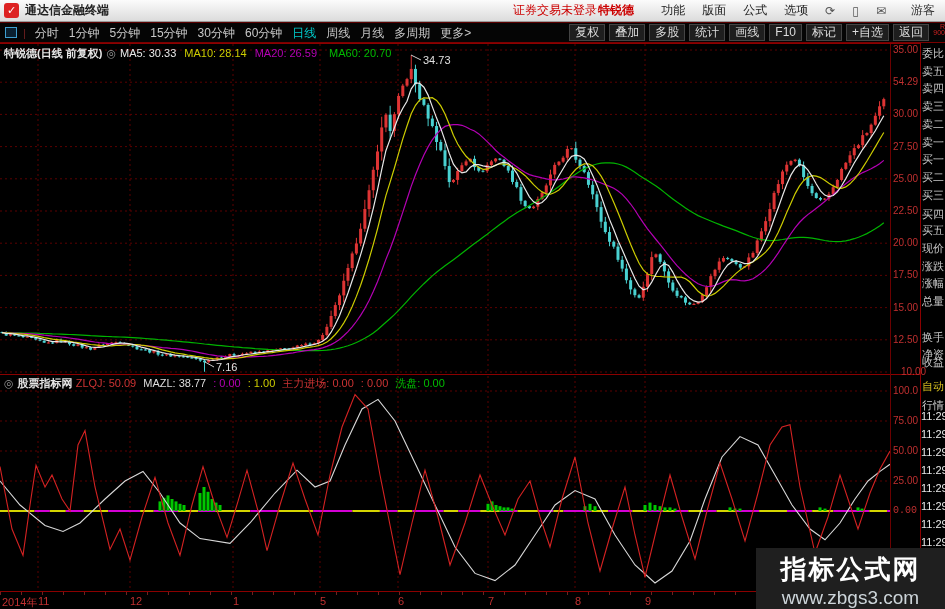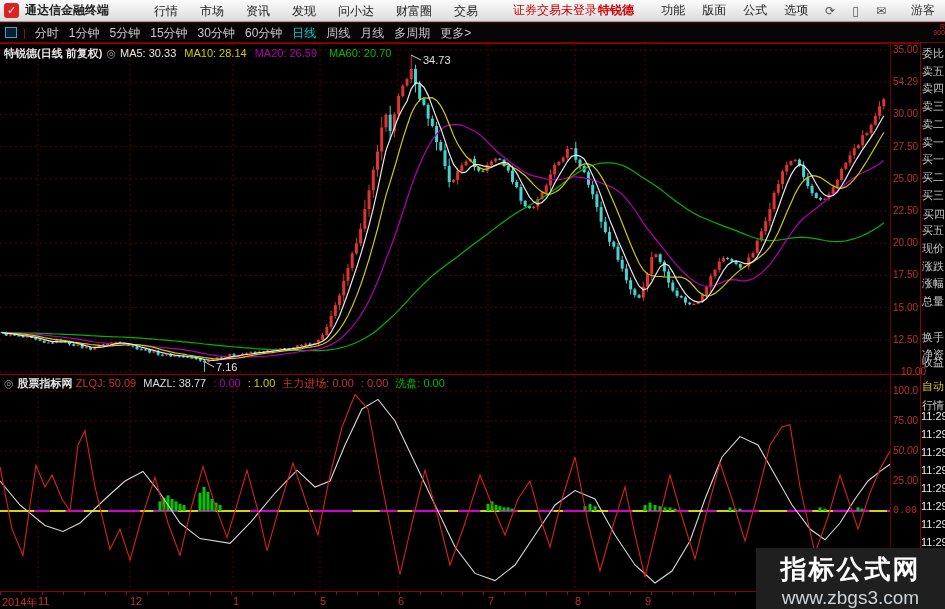--- a/index.html
+++ b/index.html
@@ -48,57 +48,67 @@
   #date-axis{position:absolute;left:0;top:591px;width:921px;height:17px;background:#000;
     border-top:1px solid #8b0000;box-sizing:border-box;}
   #date-ticks{position:absolute;left:0;top:0;width:921px;height:3px;
     background:repeating-linear-gradient(to right,#702020 0,#702020 1px,transparent 1px,transparent 21px);}
   #year-label{position:absolute;left:2px;top:3px;font-size:11px;color:#c03030;}
   .month-label{position:absolute;top:3px;font-size:11px;color:#c03030;}
   
   #vline1{position:absolute;left:890px;top:44px;width:1px;height:564px;background:#6b0000;}
   #vline2{position:absolute;left:920px;top:43px;width:1px;height:566px;background:#8b0000;}
   #quote-strip{position:absolute;left:921px;top:43px;width:24px;height:566px;background:#000;overflow:hidden;}
-  .q-row{position:absolute;left:1px;width:24px;font-size:11px;color:#c8c8c8;white-space:nowrap;}
+  .q-row{position:absolute;left:1px;width:16px;font-size:11px;color:#c8c8c8;white-space:nowrap;}
   .q-tab{position:absolute;left:1px;width:24px;font-size:11px;white-space:nowrap;}
   .q-time{position:absolute;left:0px;width:24px;font-size:11px;color:#e8e8e8;white-space:nowrap;}
   
   #watermark{position:absolute;left:756px;top:548px;width:189px;height:61px;background:#1f1f1f;
     z-index:9;text-align:center;}
   #wm1{margin-top:4px;font-size:26px;font-weight:bold;color:#fff;letter-spacing:2px;}
   #wm2{font-size:19px;color:#cdd5da;}
   svg text{font-family:"Liberation Sans","DejaVu Sans",sans-serif;}
 </style>
 </head>
 <body>
 
 <div id="app">
 
   <div id="titlebar">
     <div id="logo">✓</div>
     <span id="app-title">通达信金融终端</span>
-    <nav id="main-menus"><span class="menu-item">行情</span><span class="menu-item">市场</span><span class="menu-item">资讯</span><span class="menu-item">发现</span><span class="menu-item">问小达</span><span class="menu-item">财富圈</span><span class="menu-item">交易</span></nav>
     <span id="login-status">证券交易未登录</span>
     <span id="stock-name-top">特锐德</span>
     <div id="tb-right">
         <span class="menu-item">功能</span>
         <span class="menu-item">版面</span>
         <span class="menu-item">公式</span>
         <span class="menu-item">选项</span>
         <span class="tb-ico">⟳</span>
         <span class="tb-ico">▯</span>
         <span class="tb-ico">✉</span>
         <span style="font-size:12px;color:#333;margin-left:8px;">游客</span>
       </div>
   </div>
 
   <div id="toolbar2">
     <span id="layout-ico"></span>
     <span id="tb-sep">|</span>
     <div id="period-tabs"><span class="period-tab">分时</span><span class="period-tab">1分钟</span><span class="period-tab">5分钟</span><span class="period-tab">15分钟</span><span class="period-tab">30分钟</span><span class="period-tab">60分钟</span><span class="period-tab active">日线</span><span class="period-tab">周线</span><span class="period-tab">月线</span><span class="period-tab">多周期</span><span class="period-tab">更多&gt;</span></div>
+    <div id="action-buttons">
+        <span class="act-btn">复权</span>
+        <span class="act-btn">叠加</span>
+        <span class="act-btn">多股</span>
+        <span class="act-btn">统计</span>
+        <span class="act-btn">画线</span>
+        <span class="act-btn">F10</span>
+        <span class="act-btn">标记</span>
+        <span class="act-btn">+自选</span>
+        <span class="act-btn">返回</span>
+      </div>
     <div id="corner-badge">
       <div>R</div>
       <div>900</div>
     </div>
   </div>
 
   <div id="chart-border-top"></div>
 
   <svg id="main-svg" width="890" height="330">
       <line x1="0" y1="6" x2="890" y2="6" stroke="#5c0000" stroke-dasharray="2 3" stroke-width="1"></line>
@@ -663,21 +673,21 @@
       <rect x="818.5" y="131.4" width="3" height="3.5999999999999996" fill="#00c800"></rect>
       <rect x="823.5" y="132.6" width="3" height="2.4" fill="#00c800"></rect>
       <rect x="856.5" y="131.4" width="3" height="3.5999999999999996" fill="#00c800"></rect>
       <rect x="860.5" y="132.6" width="3" height="2.4" fill="#00c800"></rect>
       <polyline points="0,105.0 20,129.0 45,149.4 63,155.4 80,147.0 105,123.0 125,105.0 143,95.4 160,117.0 180,147.0 200,162.6 230,167.4 250,147.0 275,117.0 297,94.2 315,111.0 330,105.0 345,69.0 362,33.0 378,23.4 395,45.0 415,87.0 435,129.0 455,171.0 475,197.4 495,204.6 515,189.0 535,159.0 555,129.0 575,114.6 595,123.0 615,159.0 635,189.0 655,207.0 672,195.0 690,165.0 705,123.0 722,81.0 740,60.6 758,69.0 775,99.0 792,129.0 810,153.0 825,163.8 840,147.0 855,123.0 868,105.0 880,95.4 890,88.2 " fill="none" stroke="#d8d8d8" stroke-width="1.1"></polyline>
       <polyline points="0,90.6 12,153.0 23,179.4 30,129.0 36,89.4 45,111.0 52,99.0 62,123.0 70,135.0 78,69.0 85,54.6 95,111.0 110,173.4 120,153.0 130,184.2 142,141.0 155,101.4 168,147.0 180,179.4 192,129.0 203,90.6 215,129.0 227,161.4 238,125.4 247,94.2 258,135.0 267,174.6 280,129.0 293,87.0 305,123.0 318,159.0 330,99.0 342,51.0 355,18.6 368,33.0 380,99.0 392,159.0 400,198.6 412,147.0 425,94.2 438,141.0 450,189.0 465,147.0 480,99.0 492,129.0 505,159.0 518,123.0 530,105.0 540,141.0 550,171.0 562,123.0 575,81.0 588,147.0 600,195.0 612,153.0 625,111.0 635,159.0 645,201.0 658,147.0 670,99.0 682,141.0 695,183.0 707,135.0 720,87.0 732,123.0 745,165.0 758,117.0 770,69.0 782,51.0 790,48.6 800,111.0 815,177.0 828,141.0 840,99.0 850,129.0 858,153.0 870,117.0 880,93.0 890,75.0 " fill="none" stroke="#d42222" stroke-width="1.1"></polyline>
     </svg>
   <div id="lower-axis">
       <div class="yl" style="top: 385px;">100.0</div>
       <div class="yl" style="top: 415px;">75.00</div>
-      <div class="yl" style="top: 445px; font-style: italic;">50.00</div>
+      <div class="yl" style="top: 445px;">50.00</div>
       <div class="yl" style="top: 475px;">25.00</div>
       <div class="yl" style="top: 505px; font-family: Liberation Mono, monospace;">0.00</div>
     </div>
 
   <div id="date-axis">
     <div id="date-ticks"></div>
     <span id="year-label">2014年</span>
   <span class="month-label" style="left: 38px;">11</span>
       <span class="month-label" style="left: 130px;">12</span>
       <span class="month-label" style="left: 233px;">1</span>

